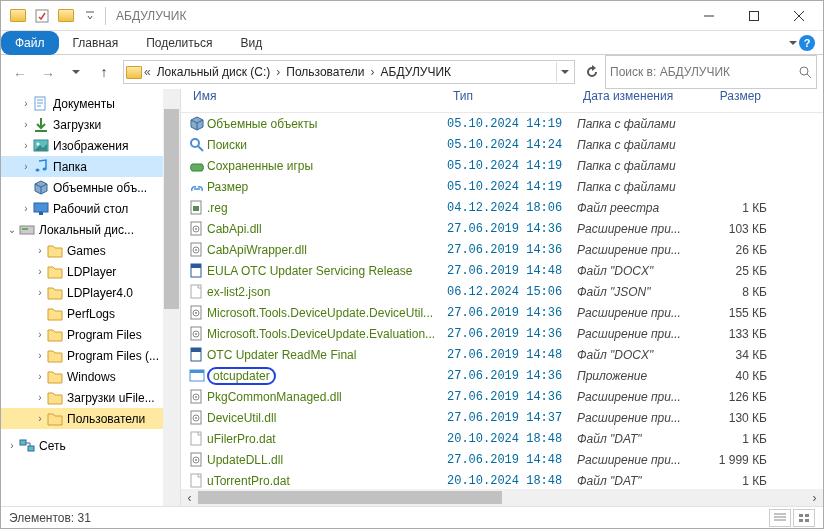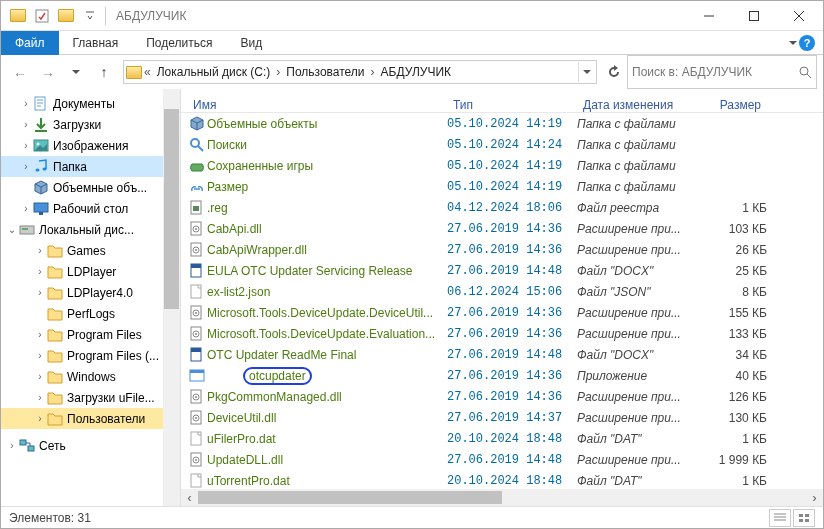--- a/index.html
+++ b/index.html
@@ -7,58 +7,58 @@
 .window { width: 824px; height: 529px; border: 1px solid #aaa; position: relative; background: #fff; display: flex; flex-direction: column; }
 .titlebar { height: 30px; display: flex; align-items: center; padding: 0 2px; background: #fff; border-bottom: 1px solid #e0e0e0; }
 .titlebar .qat { display: flex; align-items: center; gap: 2px; padding-left: 4px; }
 .qat-btn { width: 22px; height: 22px; display: flex; align-items: center; justify-content: center; }
 .folder-ico { width: 16px; height: 13px; background: linear-gradient(#ffe9a2,#f0c14b); border: 1px solid #d0a030; border-radius: 1px; position: relative; }
 .titlebar .sep { width: 1px; height: 18px; background: #ccc; margin: 0 4px; }
 .titlebar-title { margin-left: 6px; color: #777; font-size: 12px; }
 .win-controls { margin-left: auto; display: flex; }
 .win-btn { width: 45px; height: 29px; display: flex; align-items: center; justify-content: center; color: #555; }
 .menu-tabs { height: 24px; display: flex; align-items: stretch; border-bottom: 1px solid #d0d0d0; }
-.tab { padding: 12px 14px; display: flex; align-items: center; color: #333; }
+.tab { padding: 12px 14px; display: flex; align-items: center; color: #333; border-radius: 9px; }
 .tab.file { background: #1979ca; color: #fff; }
 .help-area { margin-left: auto; display: flex; align-items: center; padding-right: 8px; gap: 2px; }
 .chev-down { width: 0; height: 0; border-left: 4px solid transparent; border-right: 4px solid transparent; border-top: 4px solid #555; }
 .help-circle { width: 16px; height: 16px; border-radius: 50%; background: #1e88e5; color: #fff; display: flex; align-items: center; justify-content: center; font-size: 11px; font-weight: bold; }
 .nav-row { height: 34px; display: flex; align-items: center; padding: 2px 6px; gap: 2px; }
 .nav-btn { width: 26px; height: 26px; display: flex; align-items: center; justify-content: center; color: #888; }
 .nav-btn.enabled { color: #333; }
 .arrow { font-size: 14px; }
 .addr-box { flex: 1; height: 24px; border: 1px solid #ccc; display: flex; align-items: center; padding: 0 2px; margin: 0 4px; min-width: 0; }
 .addr-box .folder-ico { flex-shrink: 0; }
 .crumb { padding: 0 4px; color: #222; white-space: nowrap; }
 .crumb-sep { color: #555; margin: 0 2px; }
 .addr-tail { margin-left: auto; display: flex; align-items: center; gap: 2px; flex-shrink: 0; }
 .addr-chev { width: 16px; height: 20px; display: flex; align-items: center; justify-content: center; border-left: 1px solid #ddd; }
 .refresh-btn { width: 22px; height: 22px; display: flex; align-items: center; justify-content: center; }
-.search-box { width: 190px; height: 24px; border: 1px solid #ccc; display: flex; align-items: center; padding: 16px 4px; color: #777; gap: 14px; }
+.search-box { width: 212px; height: 24px; border: 1px solid #ccc; display: flex; align-items: center; padding: 16px 4px; color: #777; gap: 14px; }
 .search-box .mag { margin-left: auto; }
 .main { flex: 1; display: flex; min-height: 0; }
 .tree { width: 180px; border-right: 1px solid #e0e0e0; overflow: hidden; padding-top: 4px; position: relative; }
 .tree-scroll { position: absolute; right: 0; top: 0; bottom: 0; width: 17px; background: #f0f0f0; display: flex; flex-direction: column; }
 .tree-scroll .thumb { background: #c1c1c1; margin: 1px; height: 200px; margin-top: 20px; }
 .tree-item { height: 21px; display: flex; align-items: center; white-space: nowrap; overflow: hidden; }
 .tree-item.sel { background: #cce8ff; }
 .tw { width: 14px; text-align: center; color: #666; font-size: 10px; flex-shrink: 0; }
 .ti-ico { width: 16px; height: 16px; margin-right: 4px; display: flex; align-items: center; justify-content: center; flex-shrink: 0; }
 .pad0 { padding-left: 4px; } .pad1 { padding-left: 18px; } .pad2 { padding-left: 32px; }
 .files { flex: 1; display: flex; flex-direction: column; min-width: 0; }
-.cols { height: 24px; display: flex; align-items: flex-end; border-bottom: 1px solid #e8e8e8; color: #365aa0; padding-left: 6px; }
+.cols { height: 24px; display: flex; align-items: flex-start; border-bottom: 1px solid #e8e8e8; color: #365aa0; padding-left: 6px; }
 .col { padding: 0 6px; overflow: hidden; text-overflow: ellipsis; white-space: nowrap; }
 .c-name { width: 260px; } .c-date { width: 130px; } .c-type { width: 130px; } .c-size { width: 60px; text-align: right; }
 .file-list { flex: 1; overflow: hidden; position: relative; }
 .row { height: 21px; display: flex; align-items: center; padding-left: 6px; }
 .row .ico { width: 20px; display: flex; align-items: center; justify-content: center; flex-shrink: 0; }
 .row .fname { width: 240px; overflow: hidden; text-overflow: ellipsis; white-space: nowrap; color: #4d7c0f; }
 .row .fdate { width: 130px; color: #0369a1; font-family: Liberation Mono, monospace; } .row .ftype { width: 130px; color: #444; overflow: hidden; text-overflow: ellipsis; white-space: nowrap; font-style: italic; }
 .row .fsize { width: 60px; text-align: right; color: #444; }
-.circled { display: inline-block; border: 2px solid #2040e0; border-radius: 9px; padding: 0 4px; margin-left: 36px; }
+.circled { display: inline-block; border: 2px solid #2040e0; border-radius: 9px; padding: 0 4px; }
 .hscroll { height: 17px; background: #f0f0f0; display: flex; align-items: center; }
 .hscroll .harrow { width: 17px; height: 17px; display: flex; align-items: center; justify-content: center; color: #555; }
 .hscroll .htrack { flex: 1; height: 15px; background: #f0f0f0; position: relative; }
 .hscroll .hthumb { position: absolute; left: 0; top: 1px; bottom: 1px; width: 50%; background: #c1c1c1; }
 .status { height: 22px; border-top: 1px solid #e0e0e0; display: flex; align-items: center; padding: 0 8px; color: #444; }
 .status .view-icons { margin-left: auto; display: flex; gap: 2px; }
 .vicon { width: 22px; height: 18px; border: 1px solid #ccc; display: flex; align-items: center; justify-content: center; }
 svg { display: block; }
 </style>
 </head>

